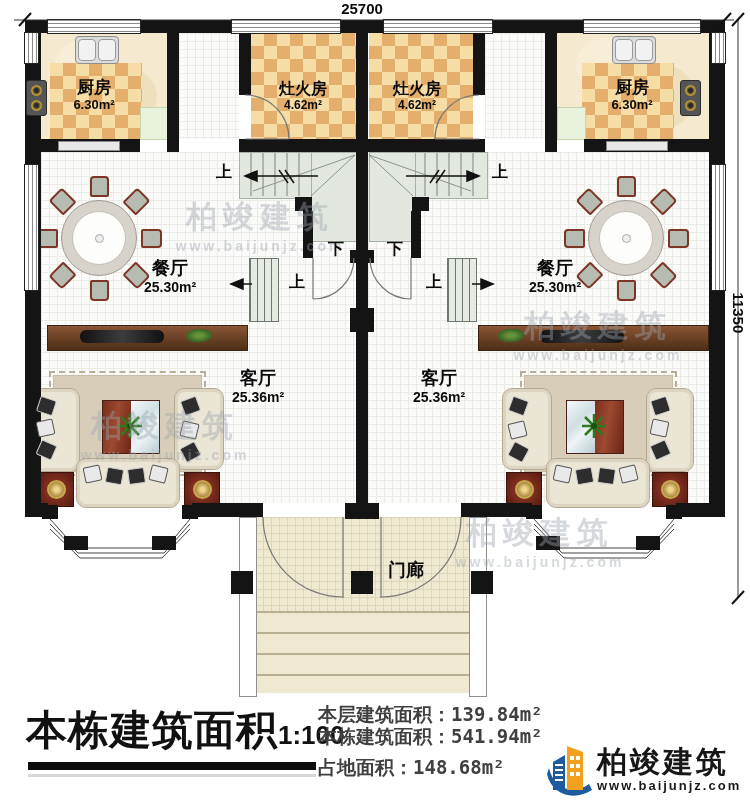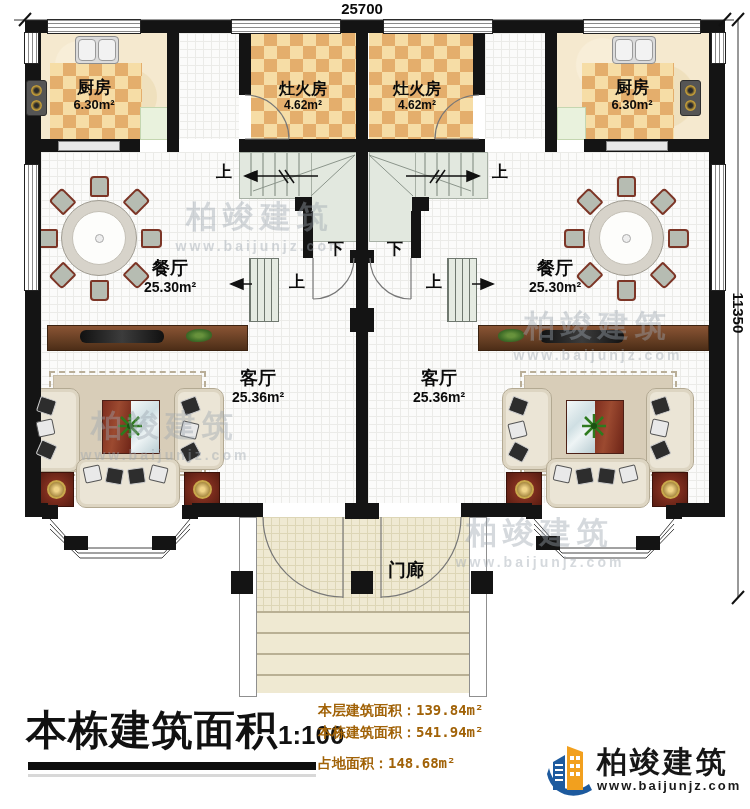--- a/index.html
+++ b/index.html
@@ -43,21 +43,21 @@
   .wm{position:absolute;color:rgba(156,164,173,.42);font-weight:bold;text-align:center;z-index:5;pointer-events:none;}
   .wm .wm-url{font-size:14px;letter-spacing:3px;}
   .wm .wm-txt{font-size:31px;letter-spacing:6px;}
   #plan-svg{position:absolute;left:0;top:0;z-index:4;}
   
   .tb-title{position:absolute;left:26px;top:703px;color:#111;z-index:6;white-space:nowrap;}
   .tb-title .t1{font-size:41px;font-weight:bold;letter-spacing:1px;}
   .tb-title .t2{font-size:26px;font-weight:bold;}
   .tb-underline{position:absolute;left:28px;top:762px;width:288px;height:8px;background:#0d0d0d;z-index:6;}
   .tb-subline{position:absolute;left:28px;top:774px;width:288px;height:3px;background:#d8d8d8;z-index:6;}
-  .info-row{position:absolute;left:318px;font-size:14px;font-weight:bold;color:#a16207;white-space:nowrap;z-index:6;}
+  .info-row{position:absolute;left:318px;font-size:19px;font-weight:bold;color:#404040;white-space:nowrap;z-index:6;}
   .info-row .val{font-family:"DejaVu Sans Mono","Liberation Mono",monospace;font-weight:bold;}
   .logo-name{position:absolute;left:597px;top:742px;font-size:30px;font-weight:bold;color:#161616;letter-spacing:3px;z-index:6;white-space:nowrap;}
   .logo-url{position:absolute;left:597px;top:778px;font-size:13px;font-weight:bold;color:#1a1a1a;letter-spacing:2px;z-index:6;white-space:nowrap;}
 </style>
 </head>
 <body>
 
 <div id="stage">
 
   <div class="marble" style="left:41px;top:33px;width:126px;height:106px;"></div>

